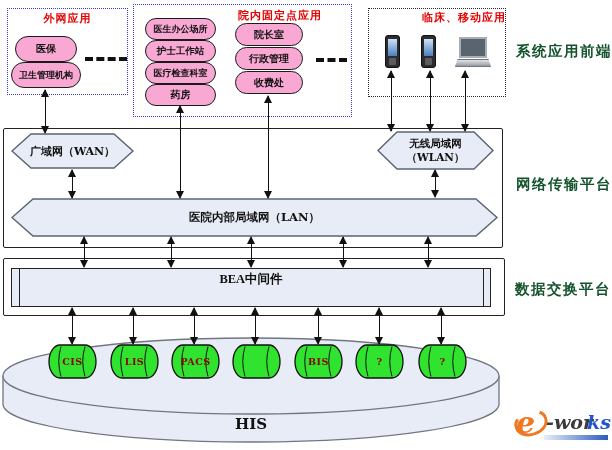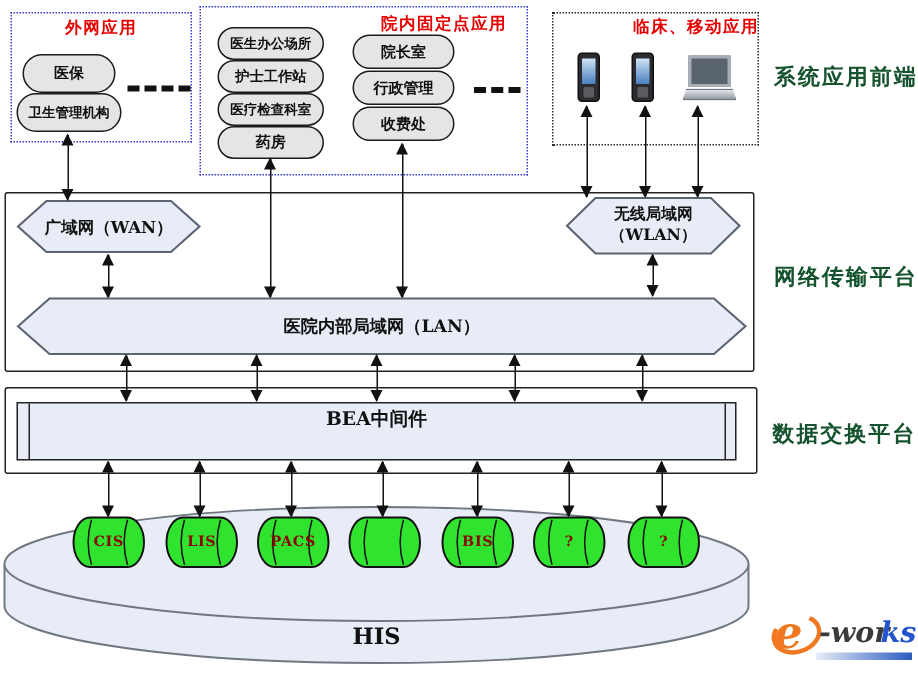--- a/index.html
+++ b/index.html
@@ -10,21 +10,21 @@
   .solidbox{position:absolute;background:#fff;border:1.3px solid #222;border-radius:2px;}
   
   .dashedbox{position:absolute;border:1.6px dotted #3a3ad0;background:transparent;}
   .dashedbox.dark{border-color:#2b2b2b;}
   
   .redtitle{position:absolute;color:#e60000;font-weight:bold;font-size:11px;
             font-family:"Liberation Sans",sans-serif;letter-spacing:1px;}
   .redlabel{position:absolute;color:#14532d;font-weight:bold;font-size:14.5px;
             font-family:"Liberation Sans",sans-serif;letter-spacing:1.5px;}
   
-  .oval{position:absolute;background:#e5e5e5;border:1.4px solid #1b1b1b;border-radius:14px;
+  .oval{position:absolute;background:#f9a8d4;border:1.4px solid #1b1b1b;border-radius:14px;
         display:flex;align-items:center;justify-content:center;font-weight:bold;color:#111;
         font-size:9.5px;white-space:nowrap;}
   
   .dashes{position:absolute;height:0;border-top:4px dashed #111;}
   
   .shapelabel{position:absolute;display:flex;align-items:center;justify-content:center;
               font-weight:bold;color:#111;text-align:center;z-index:3;}
   
   .varr{position:absolute;width:0;border-left:1.6px solid #111;z-index:4;}
   .varr::before{content:"";position:absolute;left:-5.5px;top:-1px;width:0;height:0;
@@ -114,21 +114,21 @@
     </g>
   </svg>
 
   <div class="dashedbox" style="left:7px;top:8px;width:121px;height:87px;z-index:3;"></div>
   <div class="redtitle" style="left:7px;top:11px;width:121px;text-align:center;">外网应用</div>
   <div class="oval" style="left:15px;top:36px;width:62px;height:26px;font-size:10px;">医保</div>
   <div class="oval" style="left:11px;top:62px;width:70px;height:26px;font-size:9px;">卫生管理机构</div>
   <div class="dashes" style="left:85px;top:57px;width:42px;z-index:3;"></div>
 
   <div class="dashedbox" style="left:133px;top:4px;width:219px;height:113px;z-index:3;"></div>
-  <div class="redtitle" style="left:254px;top:8px;">院内固定点应用</div>
+  <div class="redtitle" style="left:238px;top:8px;">院内固定点应用</div>
   <div class="oval" style="left:145px;top:18px;width:71px;height:22px;font-size:9px;">医生办公场所</div>
   <div class="oval" style="left:145px;top:40px;width:71px;height:22px;font-size:9.5px;">护士工作站</div>
   <div class="oval" style="left:145px;top:62px;width:71px;height:22px;font-size:9px;">医疗检查科室</div>
   <div class="oval" style="left:145px;top:84px;width:71px;height:22px;font-size:10px;">药房</div>
   <div class="oval" style="left:235px;top:23px;width:68px;height:23px;font-size:10px;">院长室</div>
   <div class="oval" style="left:235px;top:47px;width:68px;height:23px;font-size:10px;">行政管理</div>
   <div class="oval" style="left:235px;top:71px;width:68px;height:23px;font-size:10px;">收费处</div>
   <div class="dashes" style="left:316px;top:58px;width:31px;z-index:3;"></div>
 
   <div class="dashedbox dark" style="left:368px;top:8px;width:138px;height:89px;z-index:3;"></div>
@@ -145,21 +145,21 @@
     <div class="scr"></div>
     <div class="base"></div>
   </div>
 
   <div class="shapelabel" style="left:12px;top:134px;width:121px;height:34px;font-size:11px;">广域网（WAN）</div>
   <div class="shapelabel" style="left:378px;top:132px;width:115px;height:37px;font-size:10.5px;flex-direction:column;line-height:1.25;">
     <span>无线局域网</span>
     <span>（WLAN）</span>
   </div>
   <div class="shapelabel" style="left:12px;top:199px;width:485px;height:37px;font-size:11.5px;">医院内部局域网（LAN）</div>
-  <div class="shapelabel" style="left:11px;top:268px;width:480px;height:23px;font-size:12.5px;">BEA中间件</div>
+  <div class="shapelabel" style="left:11px;top:268px;width:480px;height:23px;font-size:12.5px;font-family:Liberation Serif, serif;">BEA中间件</div>
   <div class="shapelabel" style="left:228px;top:414px;width:46px;height:20px;font-size:15px;">HIS</div>
 
   <div class="cyl-label" style="left:49px;top:345px;width:47px;height:33px;">CIS</div>
   <div class="cyl-label" style="left:111px;top:345px;width:47px;height:33px;">LIS</div>
   <div class="cyl-label" style="left:172px;top:345px;width:47px;height:33px;">PACS</div>
   <div class="cyl-label" style="left:295px;top:345px;width:47px;height:33px;">BIS</div>
   <div class="cyl-label" style="left:356px;top:345px;width:47px;height:33px;">?</div>
   <div class="cyl-label" style="left:419px;top:345px;width:47px;height:33px;">?</div>
 
   <div class="redlabel" style="left:516px;top:42px;">系统应用前端</div>

